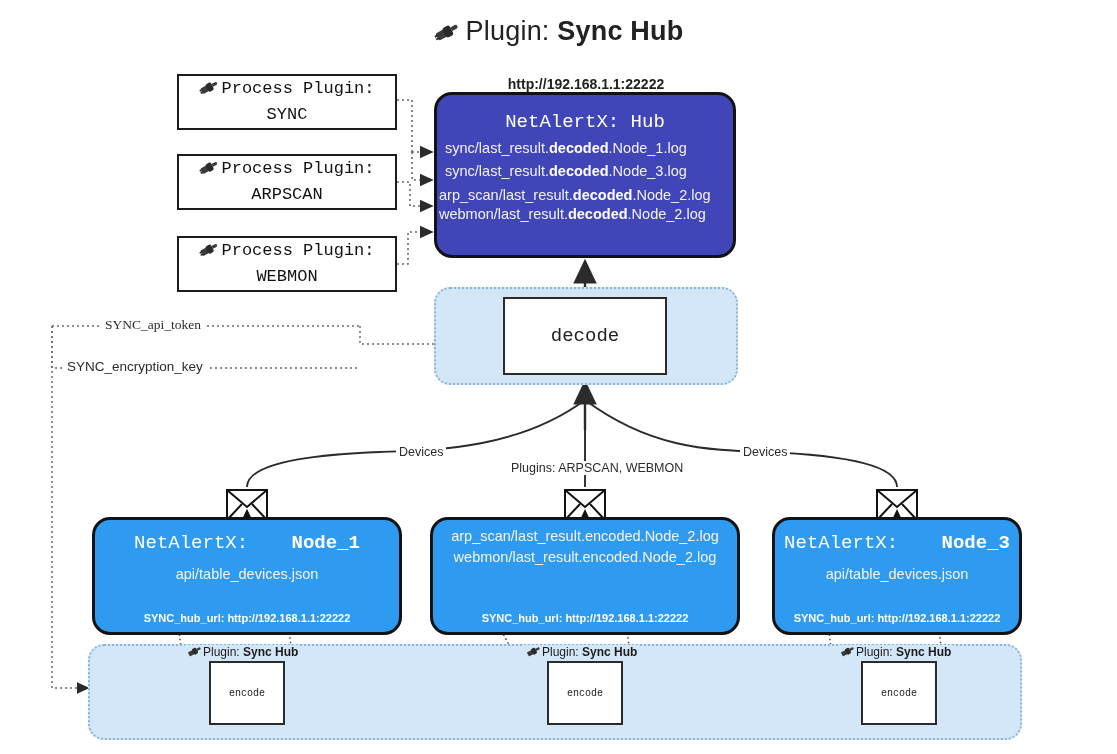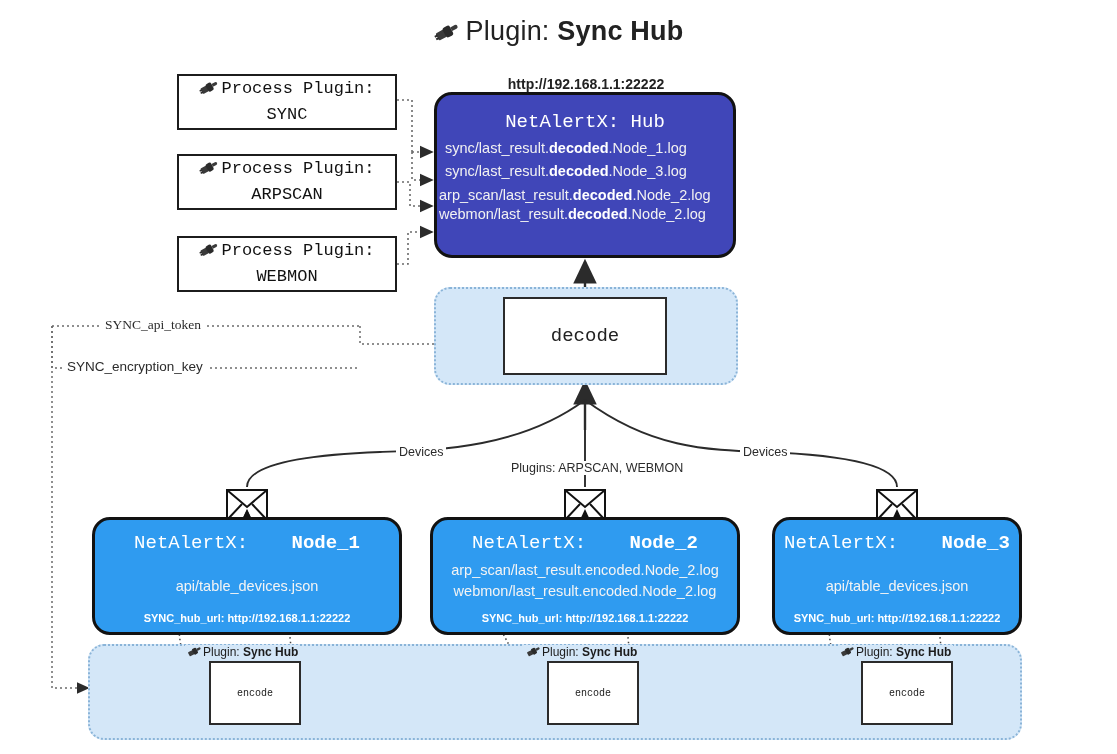--- a/index.html
+++ b/index.html
@@ -28,27 +28,27 @@
   .hubbox .hrow .b{font-weight:bold;color:#fff;}
   .hubbox .hrow.r3{margin-left:2px;margin-top:8px;}
   .hubbox .hrow.r4{margin-left:2px;margin-top:3px;}
 
   .lblue{position:absolute;box-sizing:border-box;background:#d4e7f8;border:2px dotted #8ab4d8;border-radius:16px;}
 
   .whitebox{position:absolute;box-sizing:border-box;background:#fff;border:2.5px solid #2b2b2b;
             display:flex;align-items:center;justify-content:center;
             font-family:"Liberation Mono","DejaVu Sans Mono",monospace;color:#222;}
   .decode{left:503px;top:297px;width:164px;height:78px;font-size:19px;}
-  .encode{width:92px;height:64px;font-size:10px;}
+  .encode{width:76px;height:64px;font-size:10px;}
 
   .nodebox{position:absolute;box-sizing:border-box;border:3px solid #121212;border-radius:18px;
            background:#2f9bf0;color:#fff;overflow:hidden;}
   .nodebox .nhead{font-family:"Liberation Mono","DejaVu Sans Mono",monospace;font-size:19px;text-align:center;margin-top:12px;}
   .nodebox .nhead .b{font-weight:bold;padding-left:32px;}
-  .nodebox .nrow{font-size:14.5px;color:#f4f4f4;text-align:center;margin-top:24px;white-space:nowrap;}
+  .nodebox .nrow{font-size:14.5px;color:#f4f4f4;text-align:center;margin-top:12px;white-space:nowrap;}
   .nodebox .nurl{position:absolute;left:0;bottom:8px;width:100%;text-align:center;font-size:11px;font-weight:bold;color:#fff;}
 
   .edgelabel{position:absolute;font-size:12.5px;color:#2b2b2b;background:#fff;padding:0 3px;white-space:nowrap;}
   .pathlabel{position:absolute;font-size:13.5px;color:#2b2b2b;background:#fff;padding:0 4px;white-space:nowrap;}
   .synclabel{position:absolute;font-size:12px;color:#1c1c1c;background:#d4e7f8;padding:0 2px;white-space:nowrap;}
   .synclabel .b{font-weight:bold;}
   .synclabel .pi{vertical-align:-2px;margin-right:1px;}
 </style>
 </head>
 <body>
@@ -206,21 +206,20 @@
     <polygon points="891,522 903,522 897,509" fill="#121212"></polygon>
   </svg>
 
   <div class="nodebox" style="left:92px;top:517px;width:310px;height:118px;">
     <div class="nhead"><span>NetAlertX: </span><span class="b">Node_1</span></div>
     <div class="nrow">api/table_devices.json</div>
     <div class="nurl">SYNC_hub_url: http://192.168.1.1:22222</div>
   </div>
 
   <div class="nodebox" style="left:430px;top:517px;width:310px;height:118px;">
-    <div class="nhead"><span>NetAlertX: </span><span class="b">Node_2</span></div>
     <div class="nrow" style="margin-top:8px;">arp_scan/last_result.encoded.Node_2.log</div>
     <div class="nrow" style="margin-top:5px;">webmon/last_result.encoded.Node_2.log</div>
     <div class="nurl">SYNC_hub_url: http://192.168.1.1:22222</div>
   </div>
 
   <div class="nodebox" style="left:772px;top:517px;width:250px;height:118px;">
     <div class="nhead"><span>NetAlertX: </span><span class="b">Node_3</span></div>
     <div class="nrow">api/table_devices.json</div>
     <div class="nurl">SYNC_hub_url: http://192.168.1.1:22222</div>
   </div>

